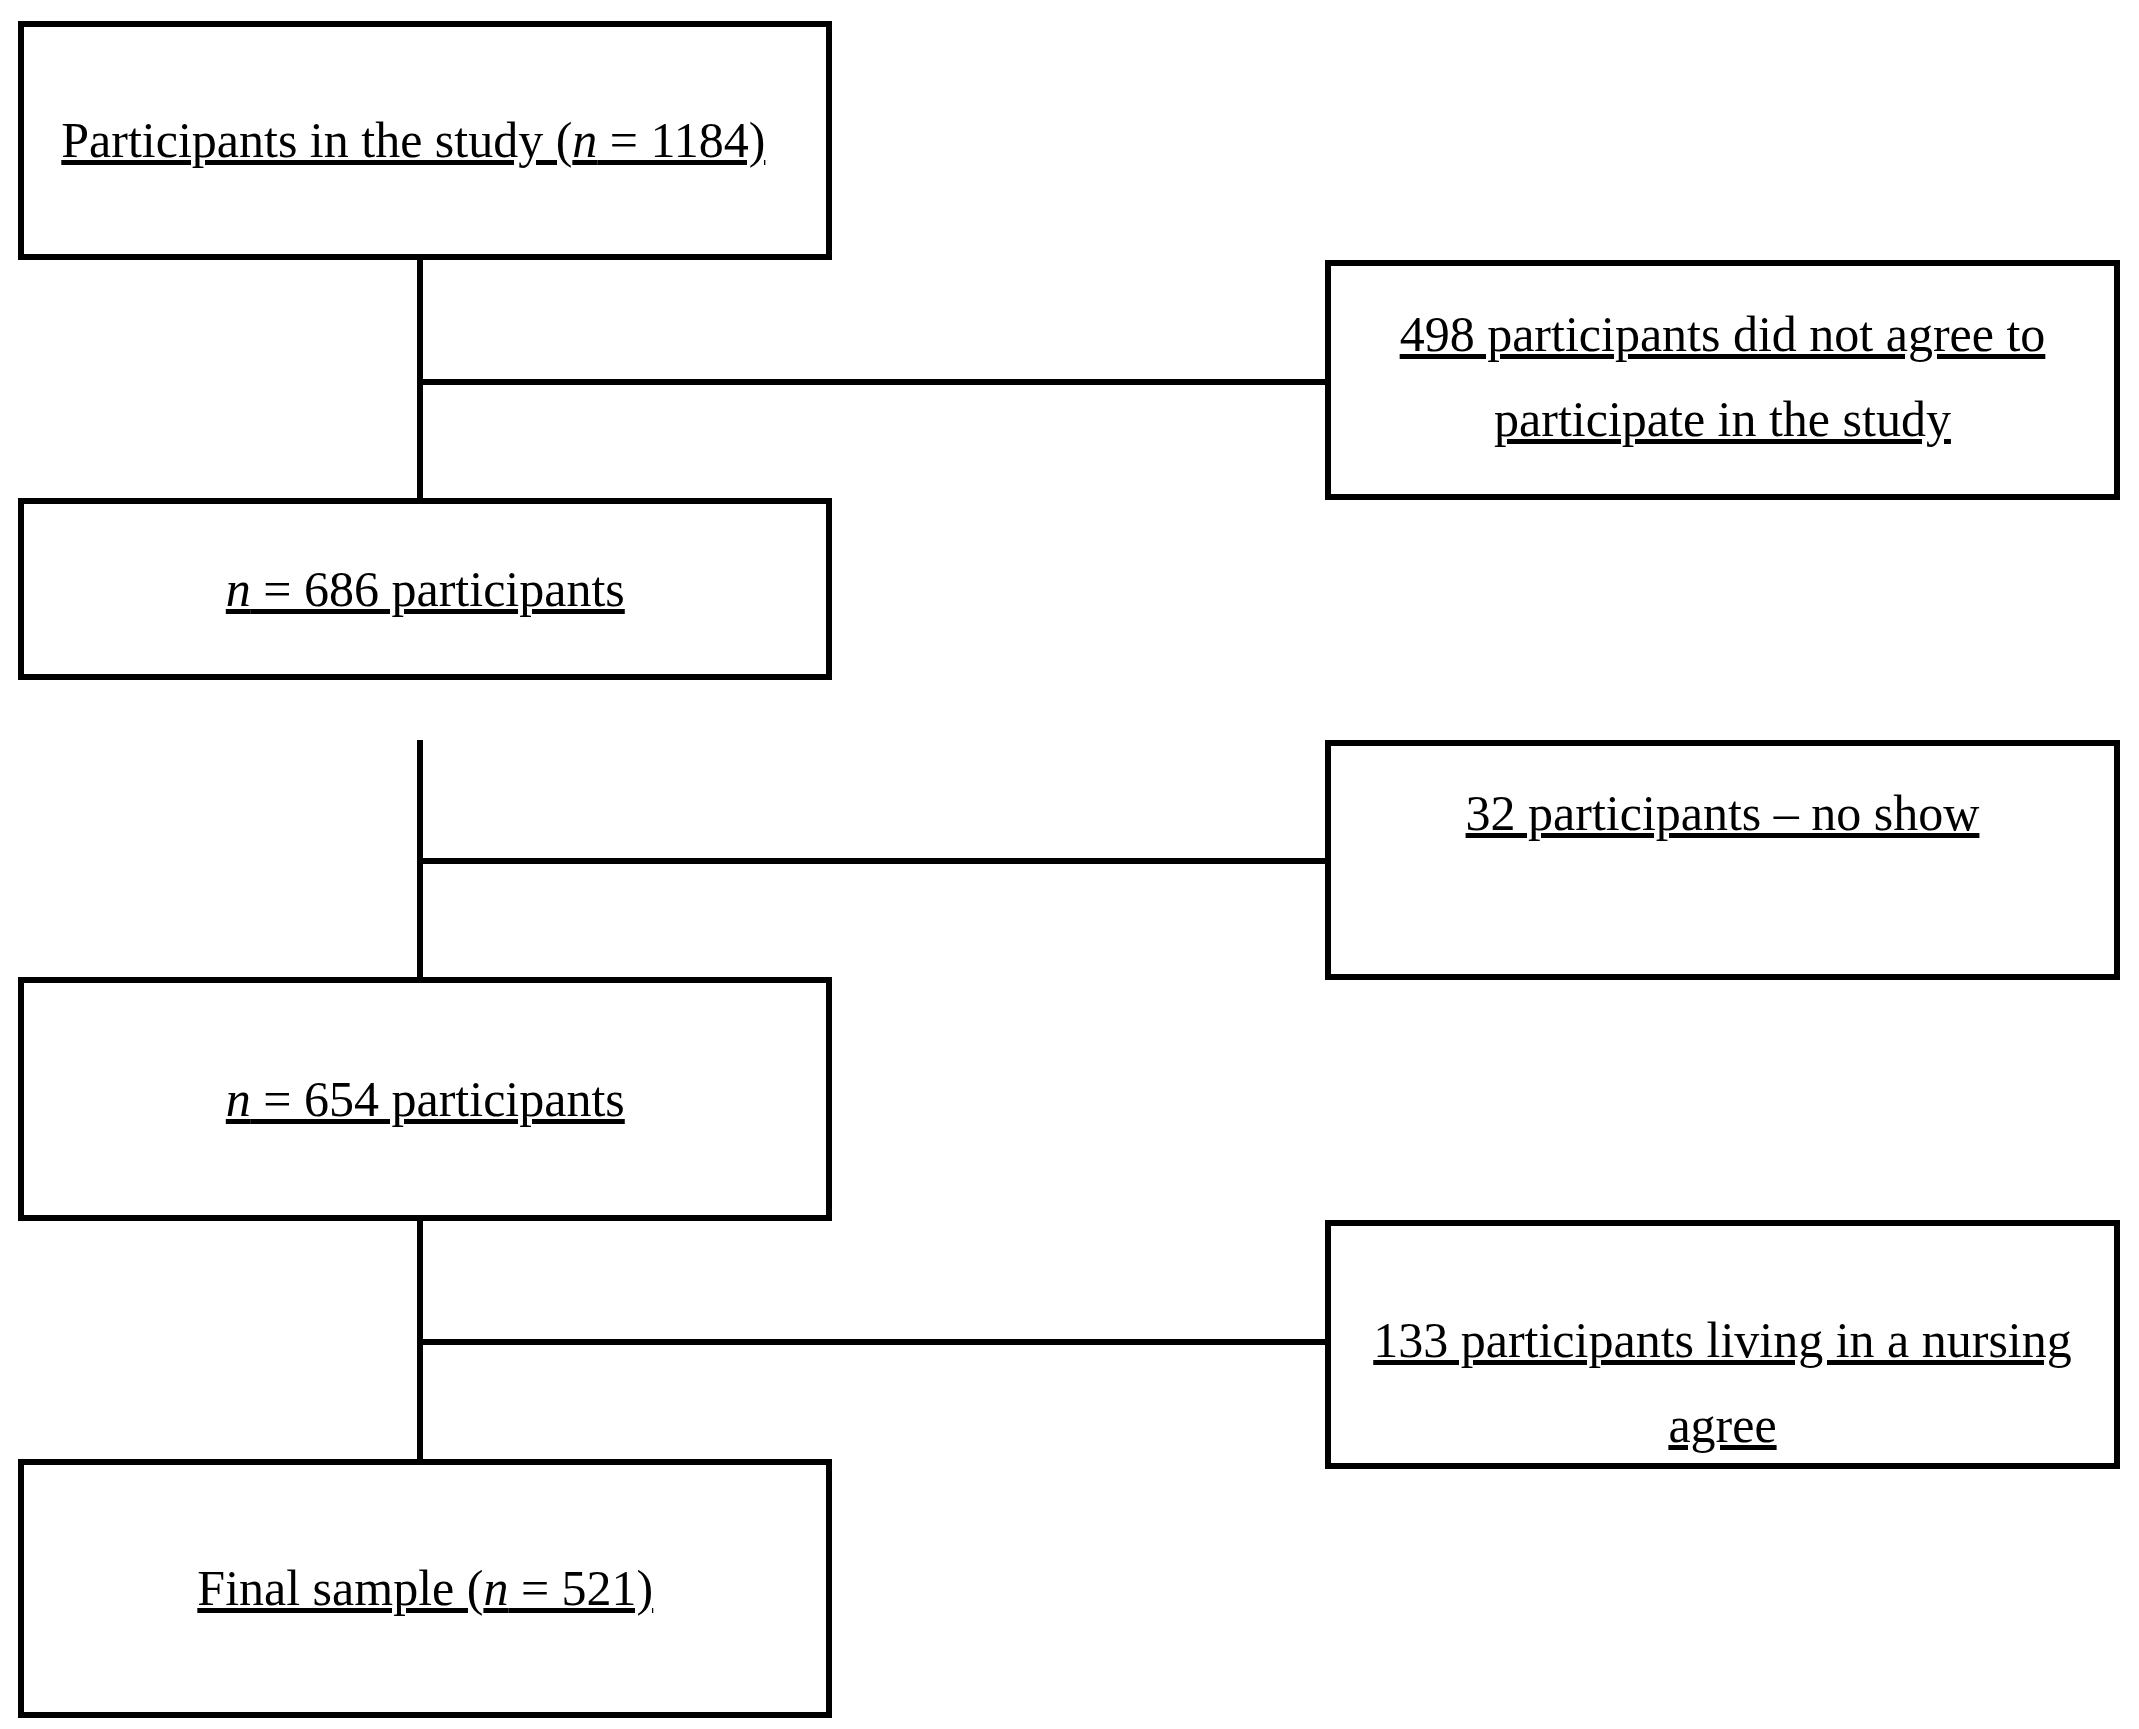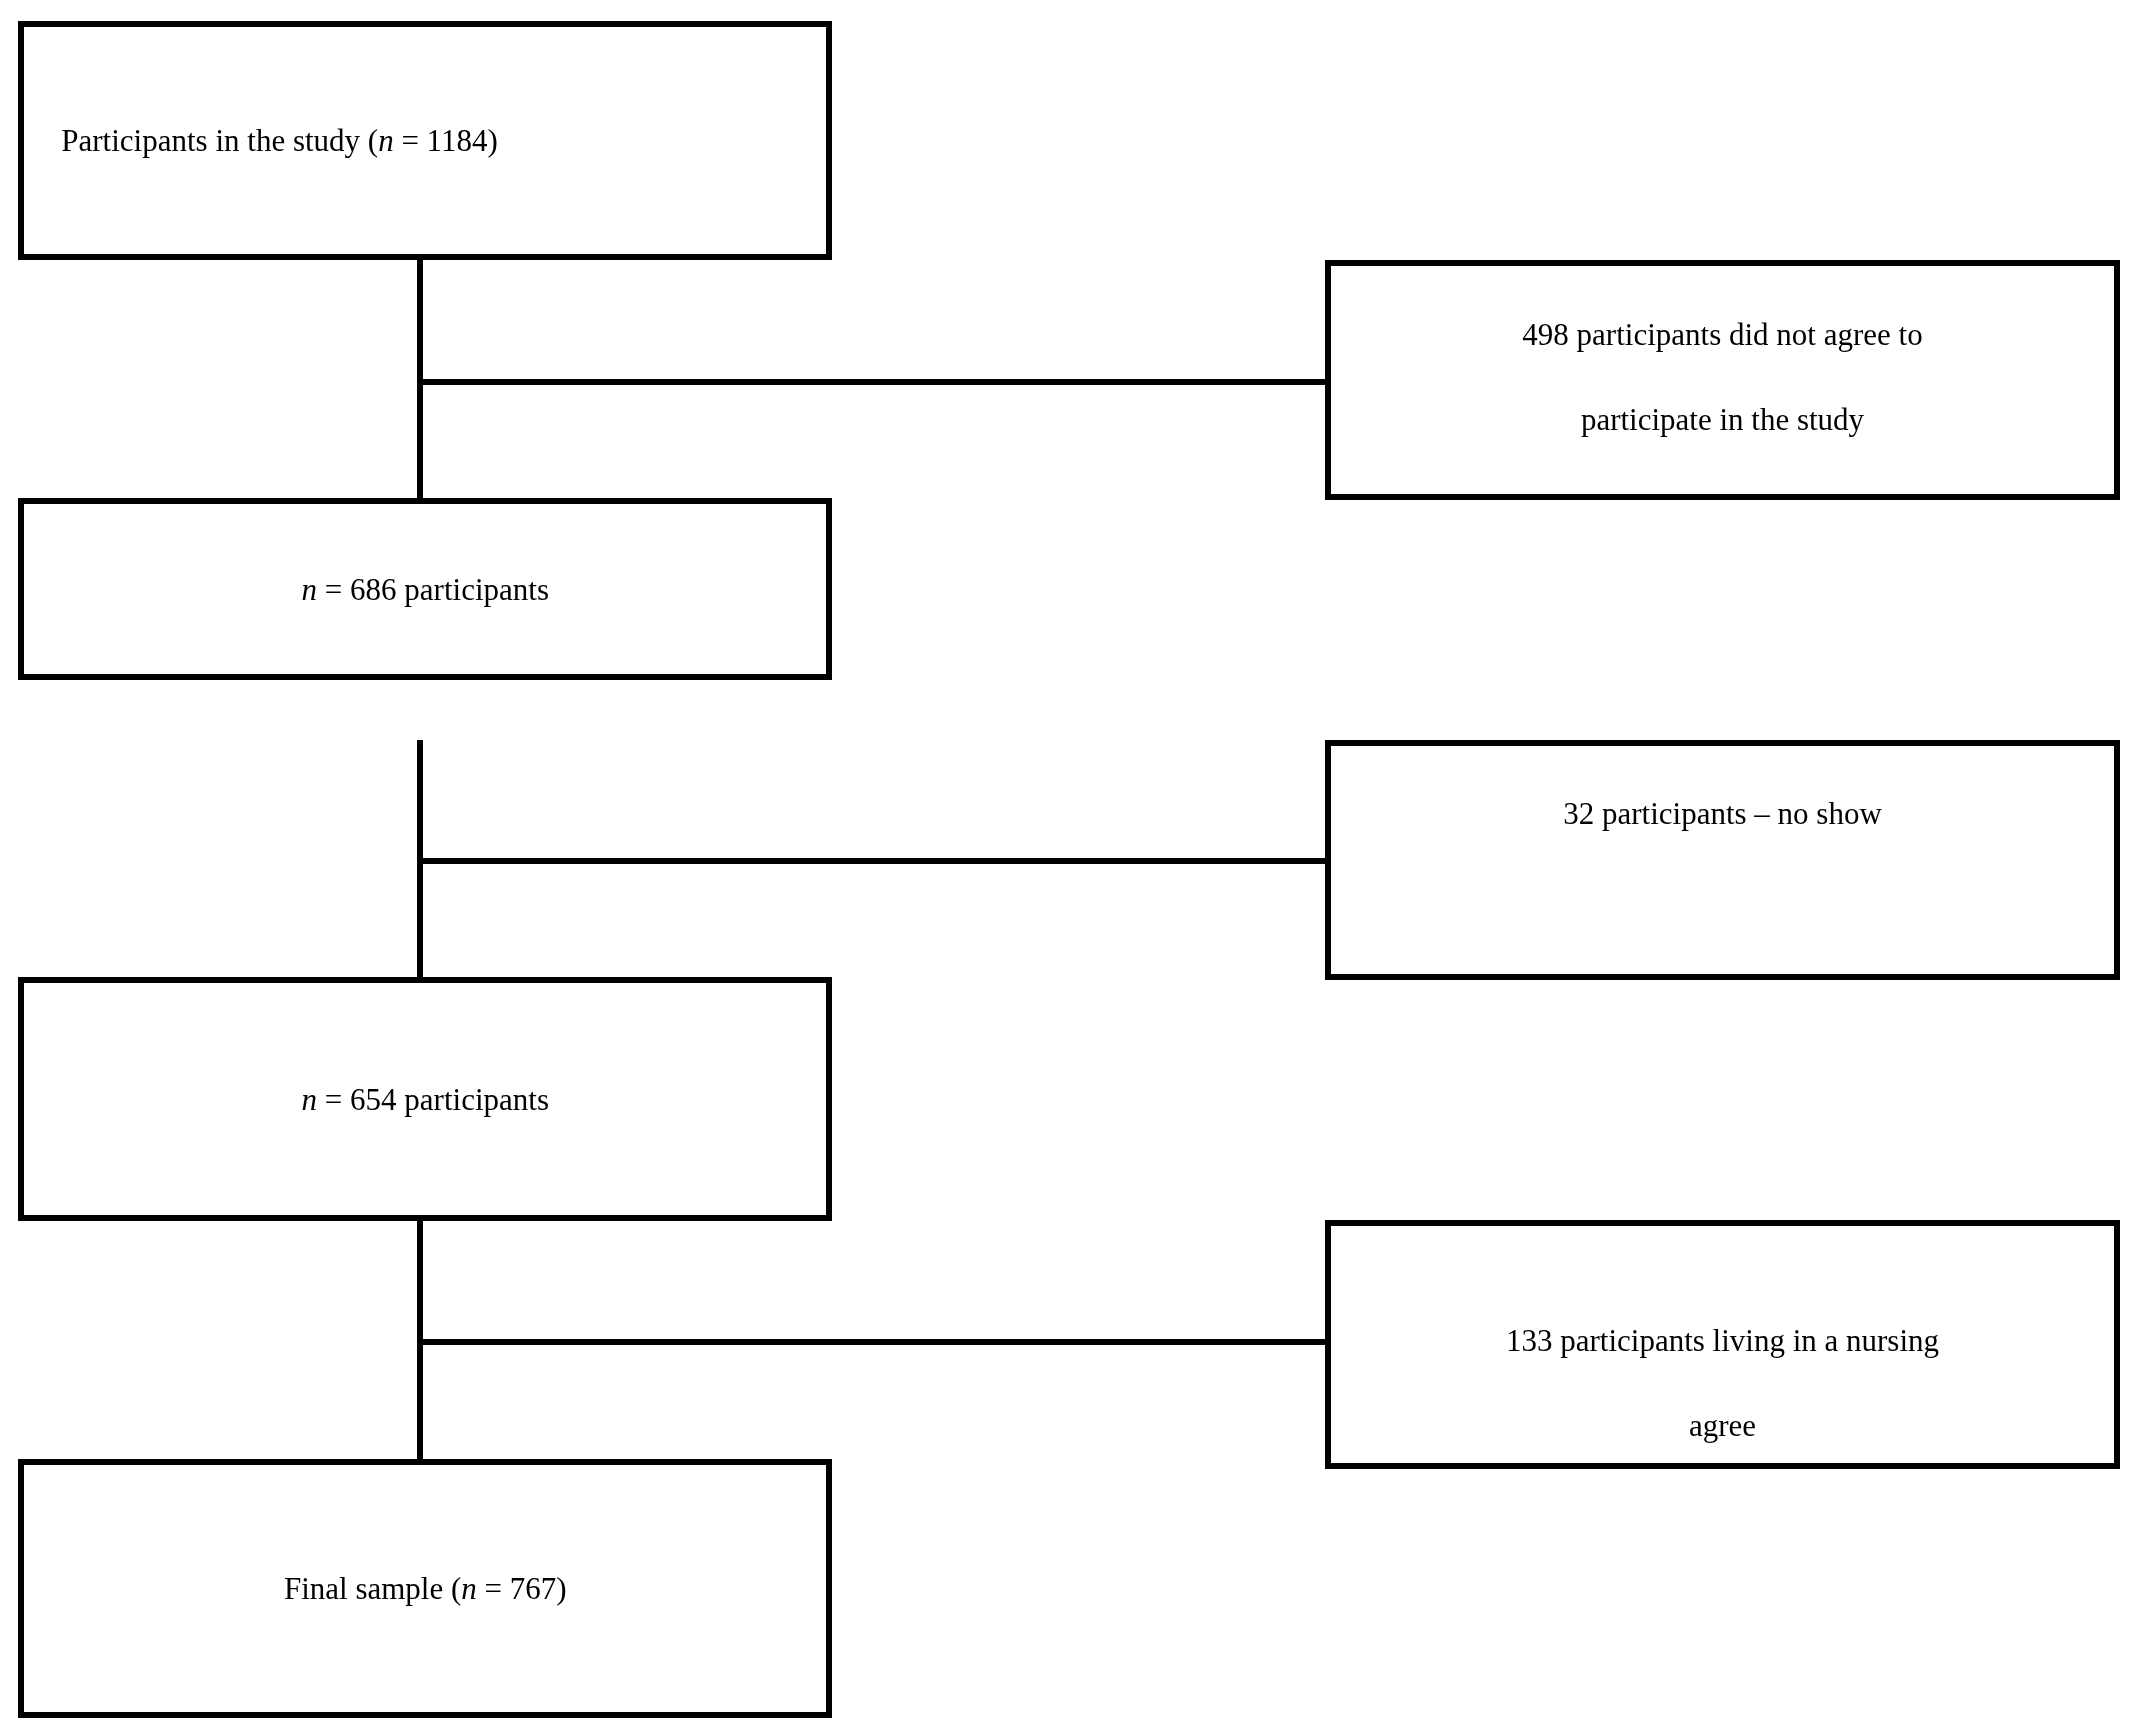--- a/index.html
+++ b/index.html
@@ -16,23 +16,24 @@
     color: #000000;
     overflow: hidden;
   }
   .box {
     position: absolute;
     box-sizing: border-box;
     border: 6.1px solid #000000;
     background: #ffffff;
     display: flex;
     flex-direction: column;
-    font-size: 31px;
+    font-size: 50px;
     line-height: 85px;
     white-space: nowrap;
+    text-decoration: underline;
   }
   .leftcol { left: 18.3px;  width: 814px; }
   .rightcol{ left: 1325px; width: 795px; }
 
   
   .b1 { top: 20.6px;   height: 239px; justify-content: center; align-items: flex-start; padding-left: 37px; }
   .b2 { top: 498px;  height: 182px; justify-content: center; align-items: center; }
   .b3 { top: 977px; height: 244px; justify-content: center; align-items: center; }
   .b4 { top: 1459px; height: 259px; justify-content: center; align-items: center; }
 
@@ -68,21 +69,21 @@
 
   <div class="box leftcol b2">
     <span class="lbl"><span></span><i>n</i><span> = 686 participants</span></span>
   </div>
 
   <div class="box leftcol b3">
     <span class="lbl"><span></span><i>n</i><span> = 654 participants</span></span>
   </div>
 
   <div class="box leftcol b4">
-    <span class="lbl"><span>Final sample (</span><i>n</i><span> = 767)</span></span>
+    <span class="lbl"><span>Final sample (</span><i>n</i><span> = 521)</span></span>
   </div>
 
   <div class="box rightcol r1">
     <span class="lineblock">498 participants did not agree to</span>
     <span class="lineblock">participate in the study</span>
   </div>
 
   <div class="box rightcol r2">
     <span class="lineblock">32 participants – no show</span>
   </div>

